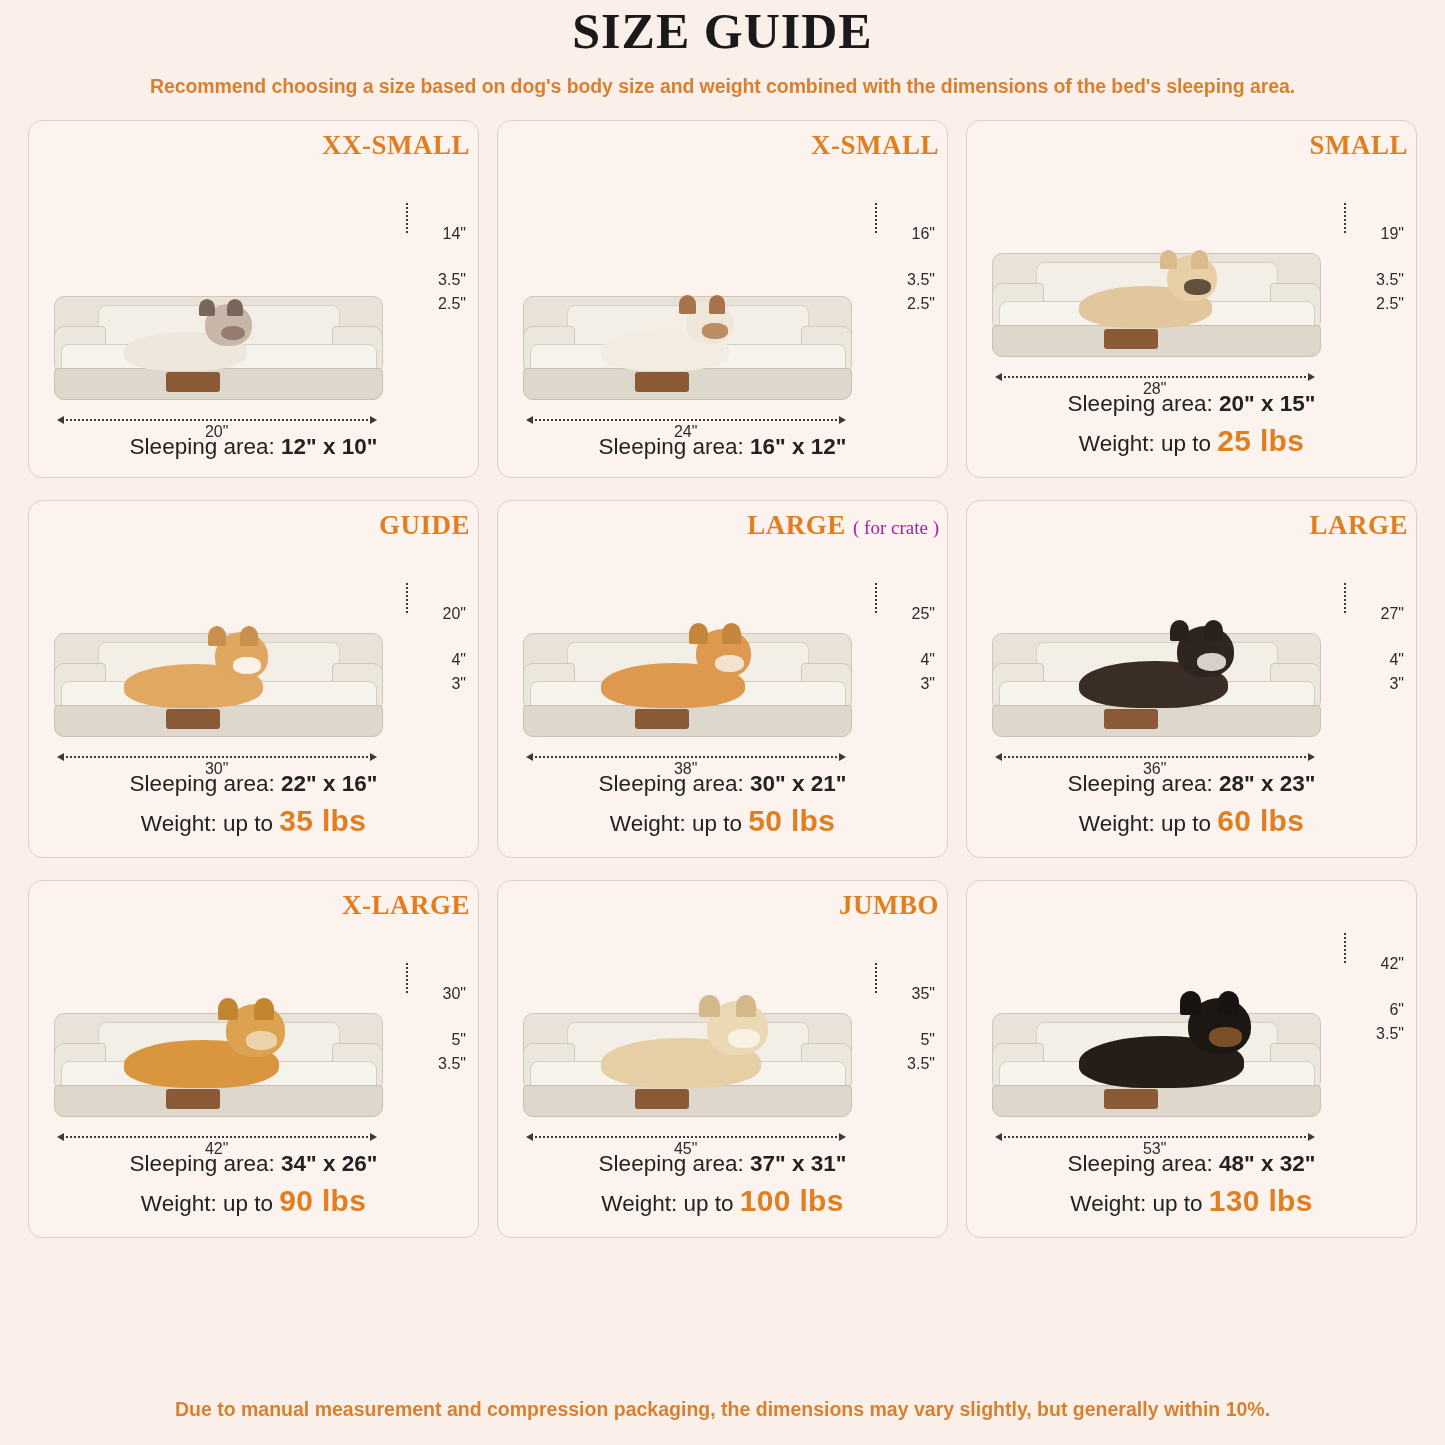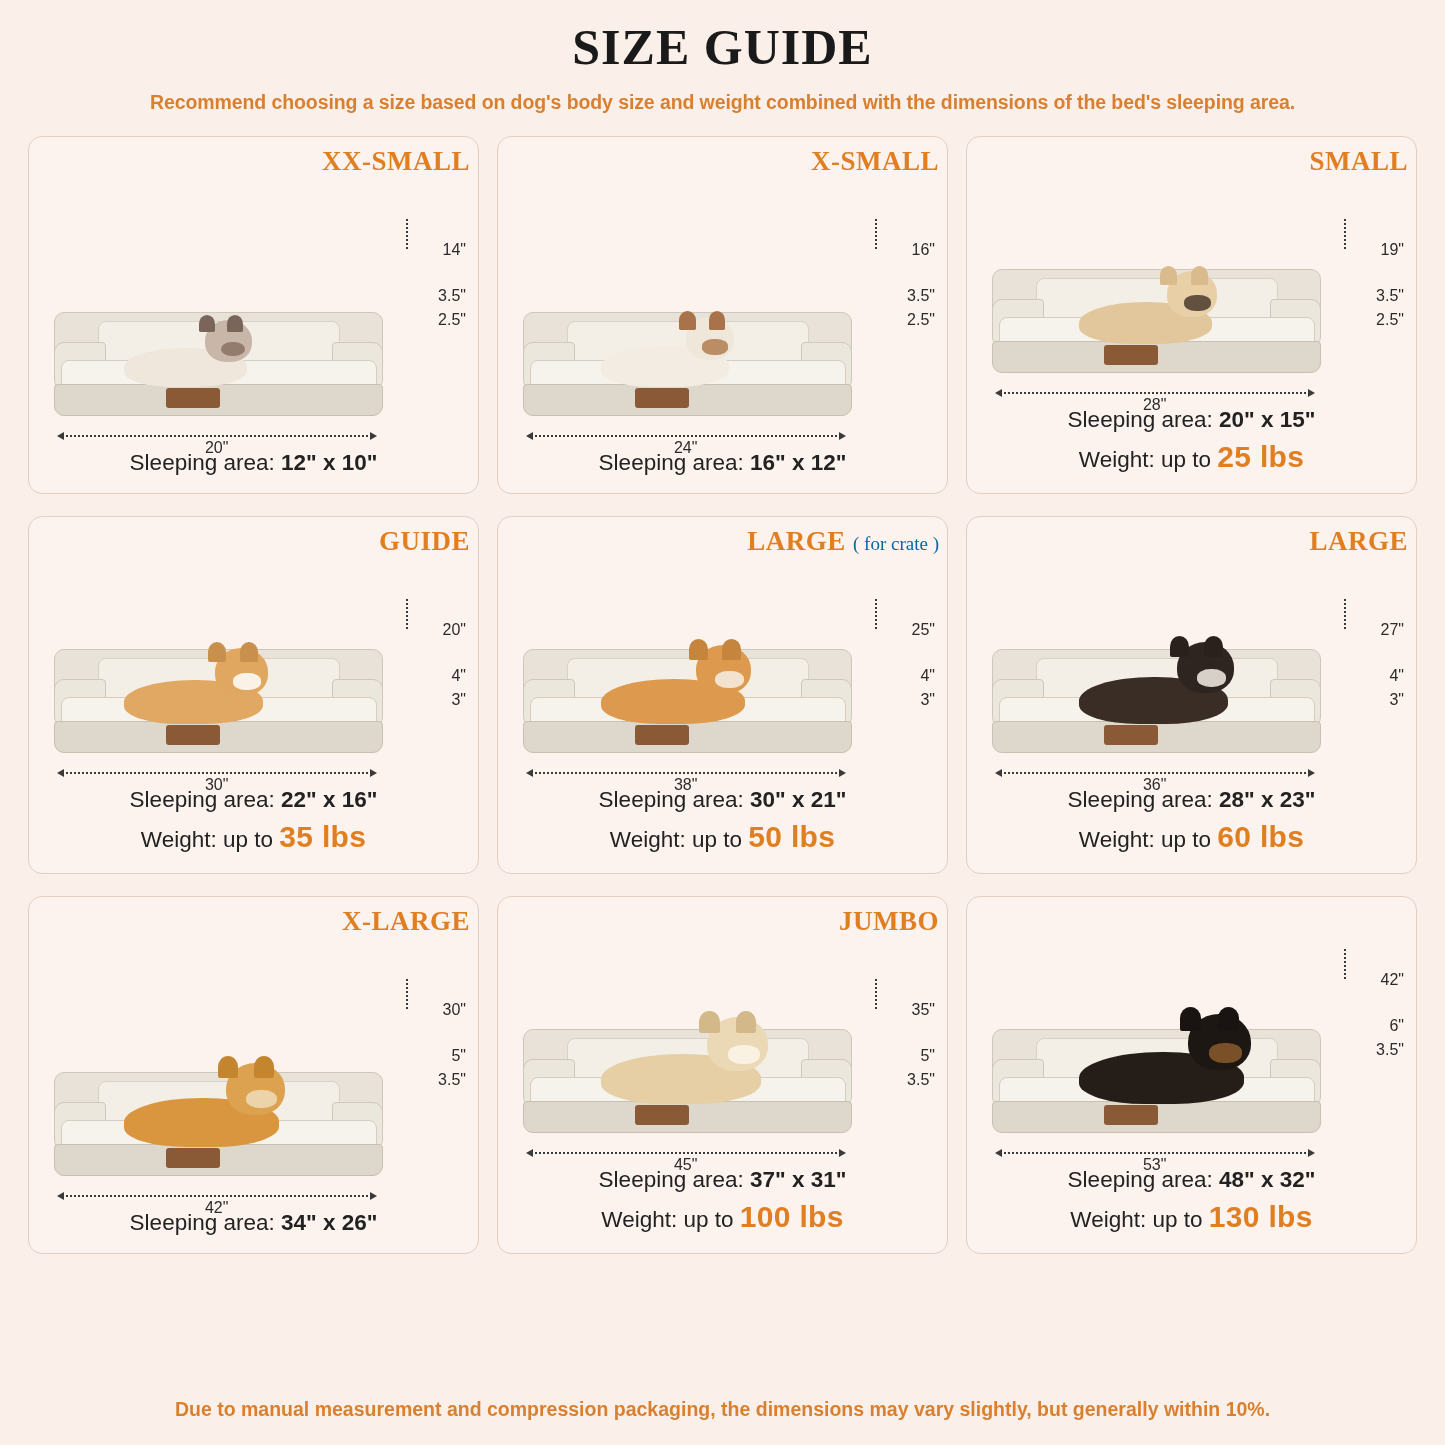--- a/index.html
+++ b/index.html
@@ -20,21 +20,21 @@
     box-sizing: border-box;
     padding: 0;
   }
   .title {
     text-align: center;
     font-family: "Liberation Serif", serif;
     font-weight: bold;
     font-size: 50px;
     letter-spacing: 1px;
     color: #1a1a1a;
-    padding-top: 20px;
+    padding-top: 4px;
     line-height: 1.1;
   }
   .subtitle {
     text-align: center;
     color: #d98030;
     font-weight: bold;
     font-size: 19.5px;
     padding-top: 16px;
     letter-spacing: -0.1px;
   }
@@ -60,21 +60,21 @@
     font-family: "Liberation Serif", serif;
     font-size: 27px;
     font-weight: bold;
     color: #e07f22;
     letter-spacing: 0.5px;
     line-height: 1.1;
   }
   .card-title .note {
     font-size: 19px;
     font-weight: normal;
-    color: #0369a1;
+    color: #a21caf;
     letter-spacing: 0;
   }
   .illustration {
     position: relative;
     flex: 1 1 auto;
     margin-top: 2px;
   }
   
   .bed {
     position: absolute;
@@ -547,20 +547,25 @@
       <div class="dim dim-right" style="top:132px;">3.5"</div>
       <div class="dim-h">
         <span class="val">42"</span>
       </div>
     </div>
     <div class="specs">
       <div>
         <span class="label">Sleeping area:</span>
         <span class="area-val">34" x 26"</span>
       </div>
+      <div>
+        <span class="label">Weight:</span>
+        <span class="label">up to</span>
+        <span class="weight-val">90 lbs</span>
+      </div>
     </div>
   </div>
 
   <div class="card">
     <div class="card-title">
       <span class="name">JUMBO</span>
       <span class="note"></span>
     </div>
     <div class="illustration">
       <div class="bed">

